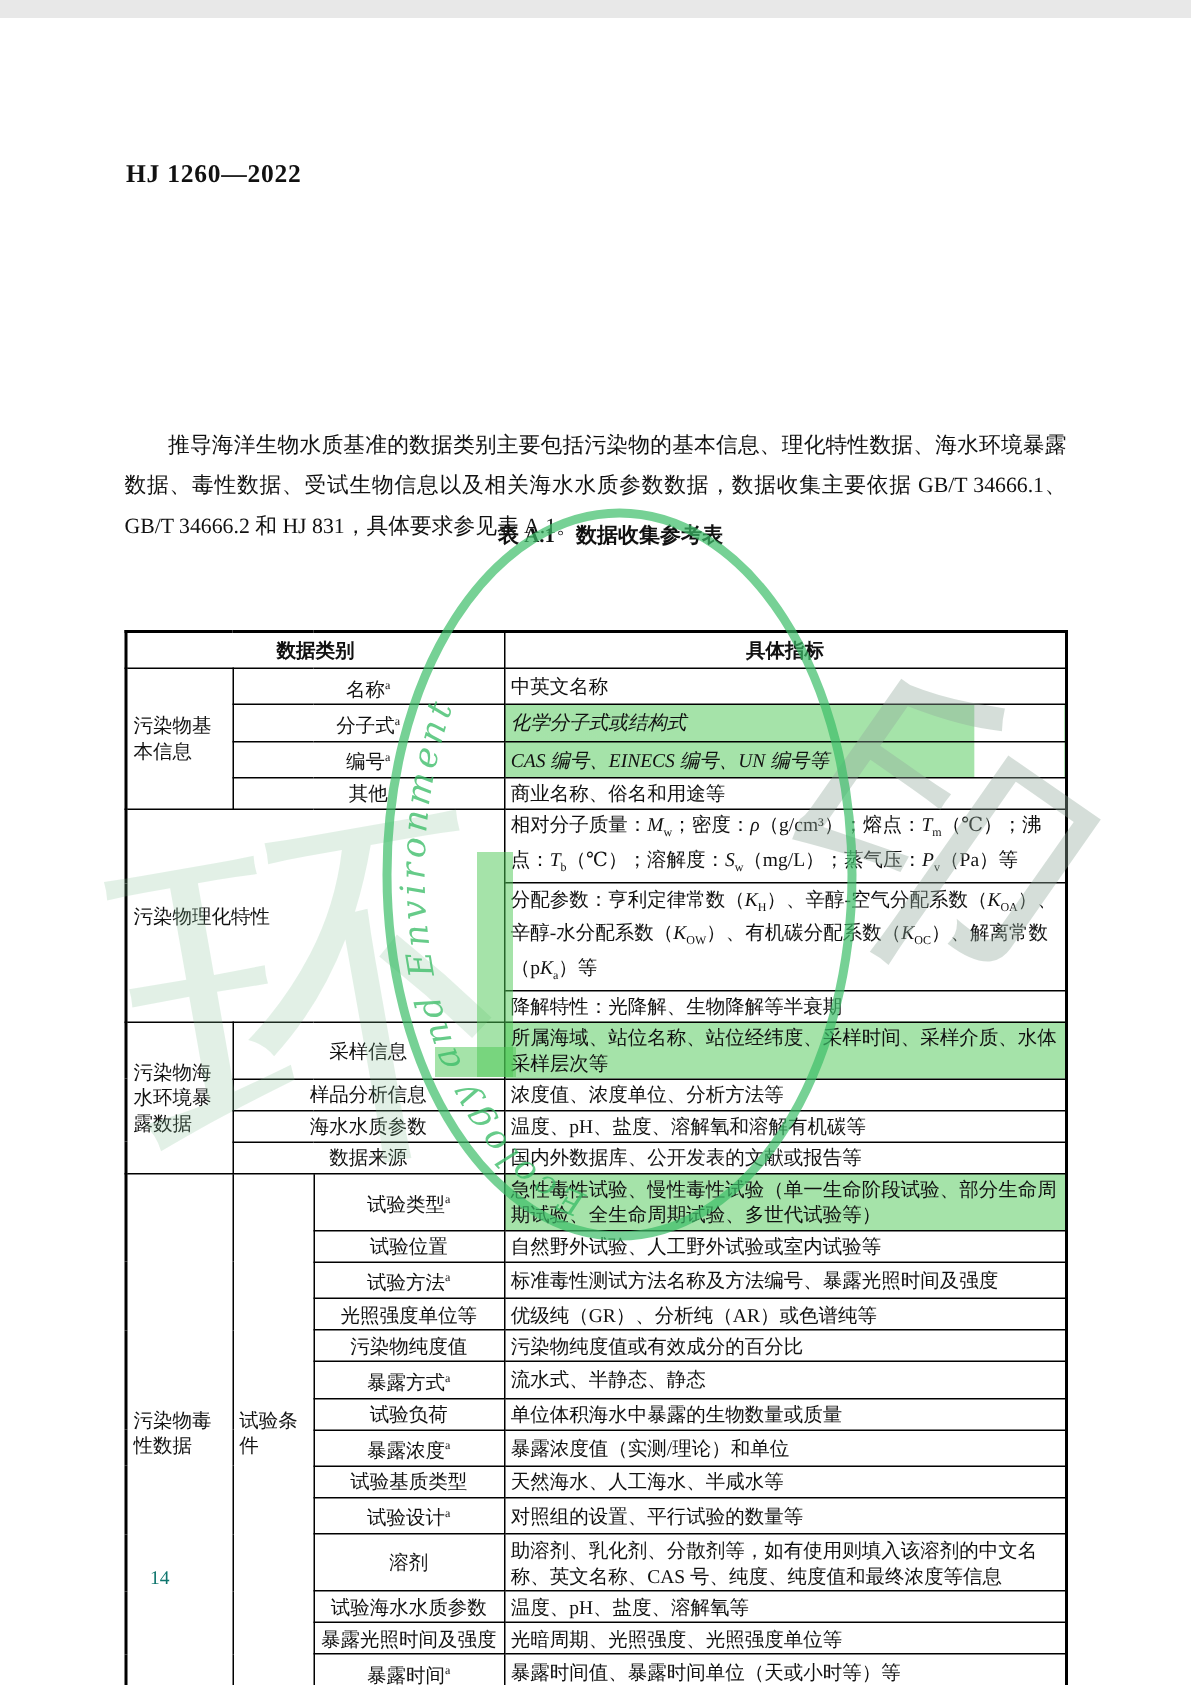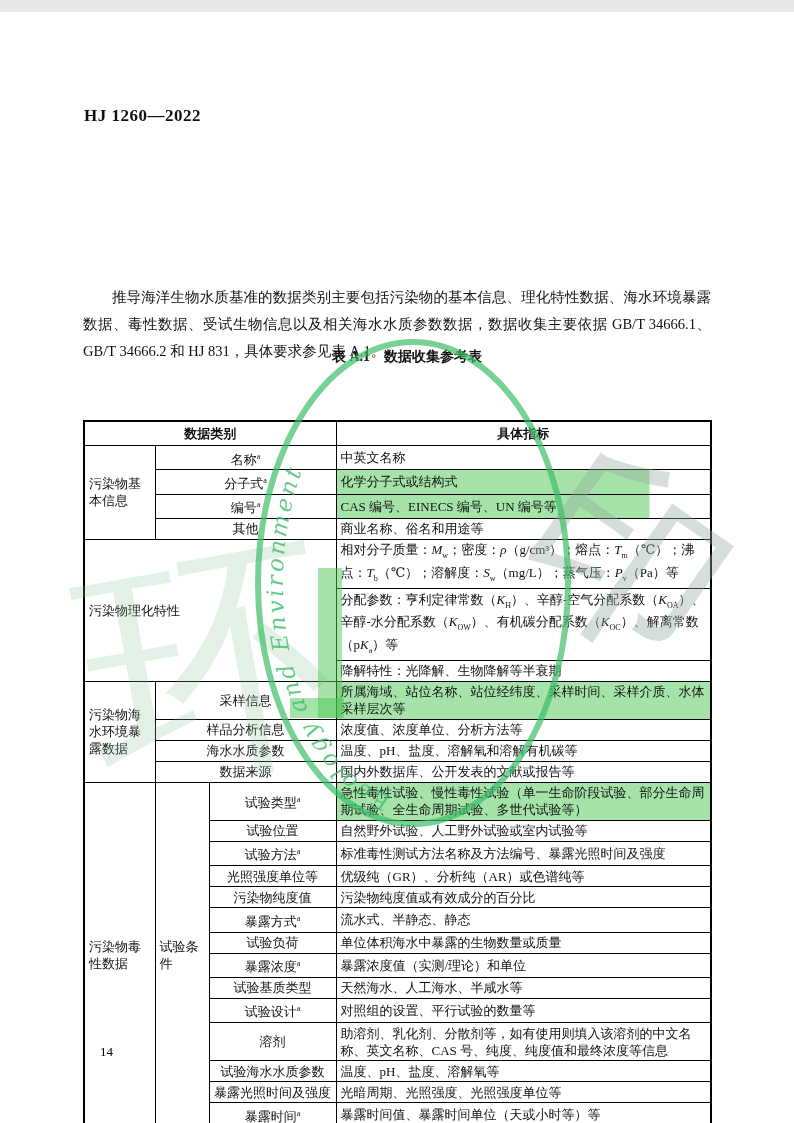--- a/index.html
+++ b/index.html
@@ -40,23 +40,23 @@
     vertical-align:middle;word-break:break-all;
   }
   table.data th{font-weight:bold;text-align:center;padding:3px 4px;}
   td.g{font-weight:normal;text-align:left;padding:1.5px 2px;}
   td.sub{text-align:left;}
   td.lbl{text-align:center;}
   td.val{text-align:left;}
   td.val sub, td.lbl sub{font-size:8px;}
   td sup{font-size:8px;vertical-align:super;}
   .hl{background:var(--hl);}
-  .hl-part{background:linear-gradient(90deg,var(--hl) 0,var(--hl) 84%,transparent 84%);}
+  .hl-part{background:linear-gradient(90deg,var(--hl) 0,var(--hl) 84%,transparent 84%);font-style:italic;}
   .page-num{
-    position:absolute;left:100px;top:1032px;font-size:13px;color:#000000;
+    position:absolute;left:100px;top:1032px;font-size:13px;color:#0f766e;
   }
   svg.stamp{
     position:absolute;left:0;top:0;pointer-events:none;
   }
   .ring-text{
     font-family:"DejaVu Serif","Liberation Serif",serif;
     font-style:italic;font-size:23px;letter-spacing:3px;
   }
 </style>
 </head>

